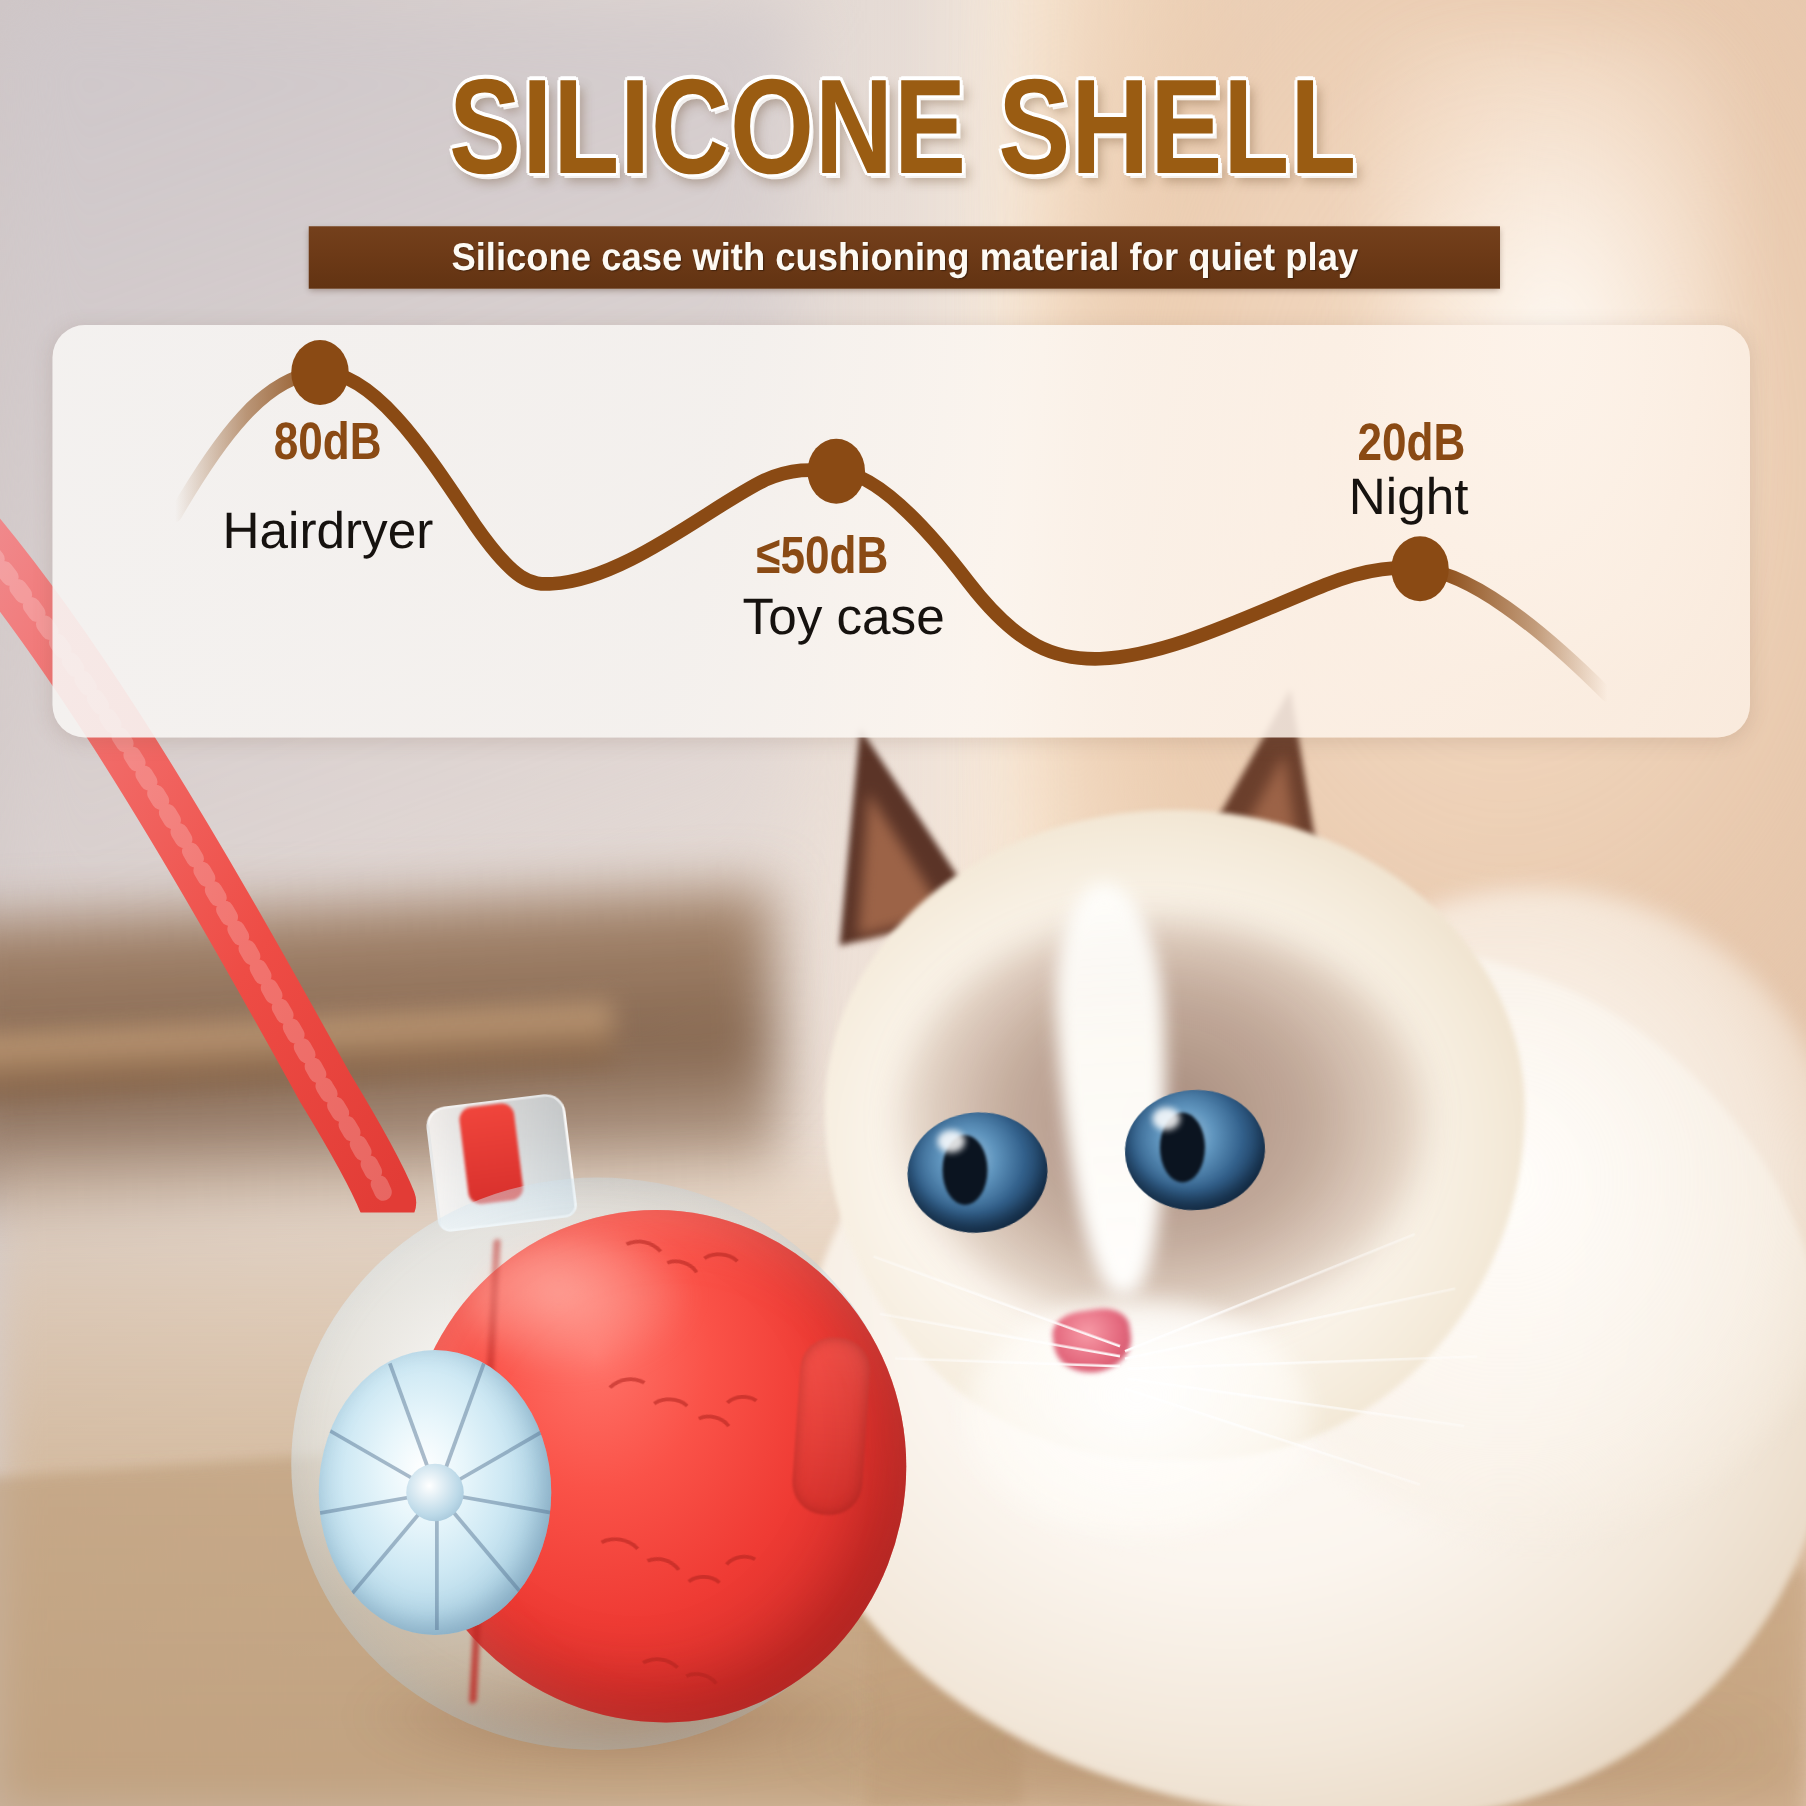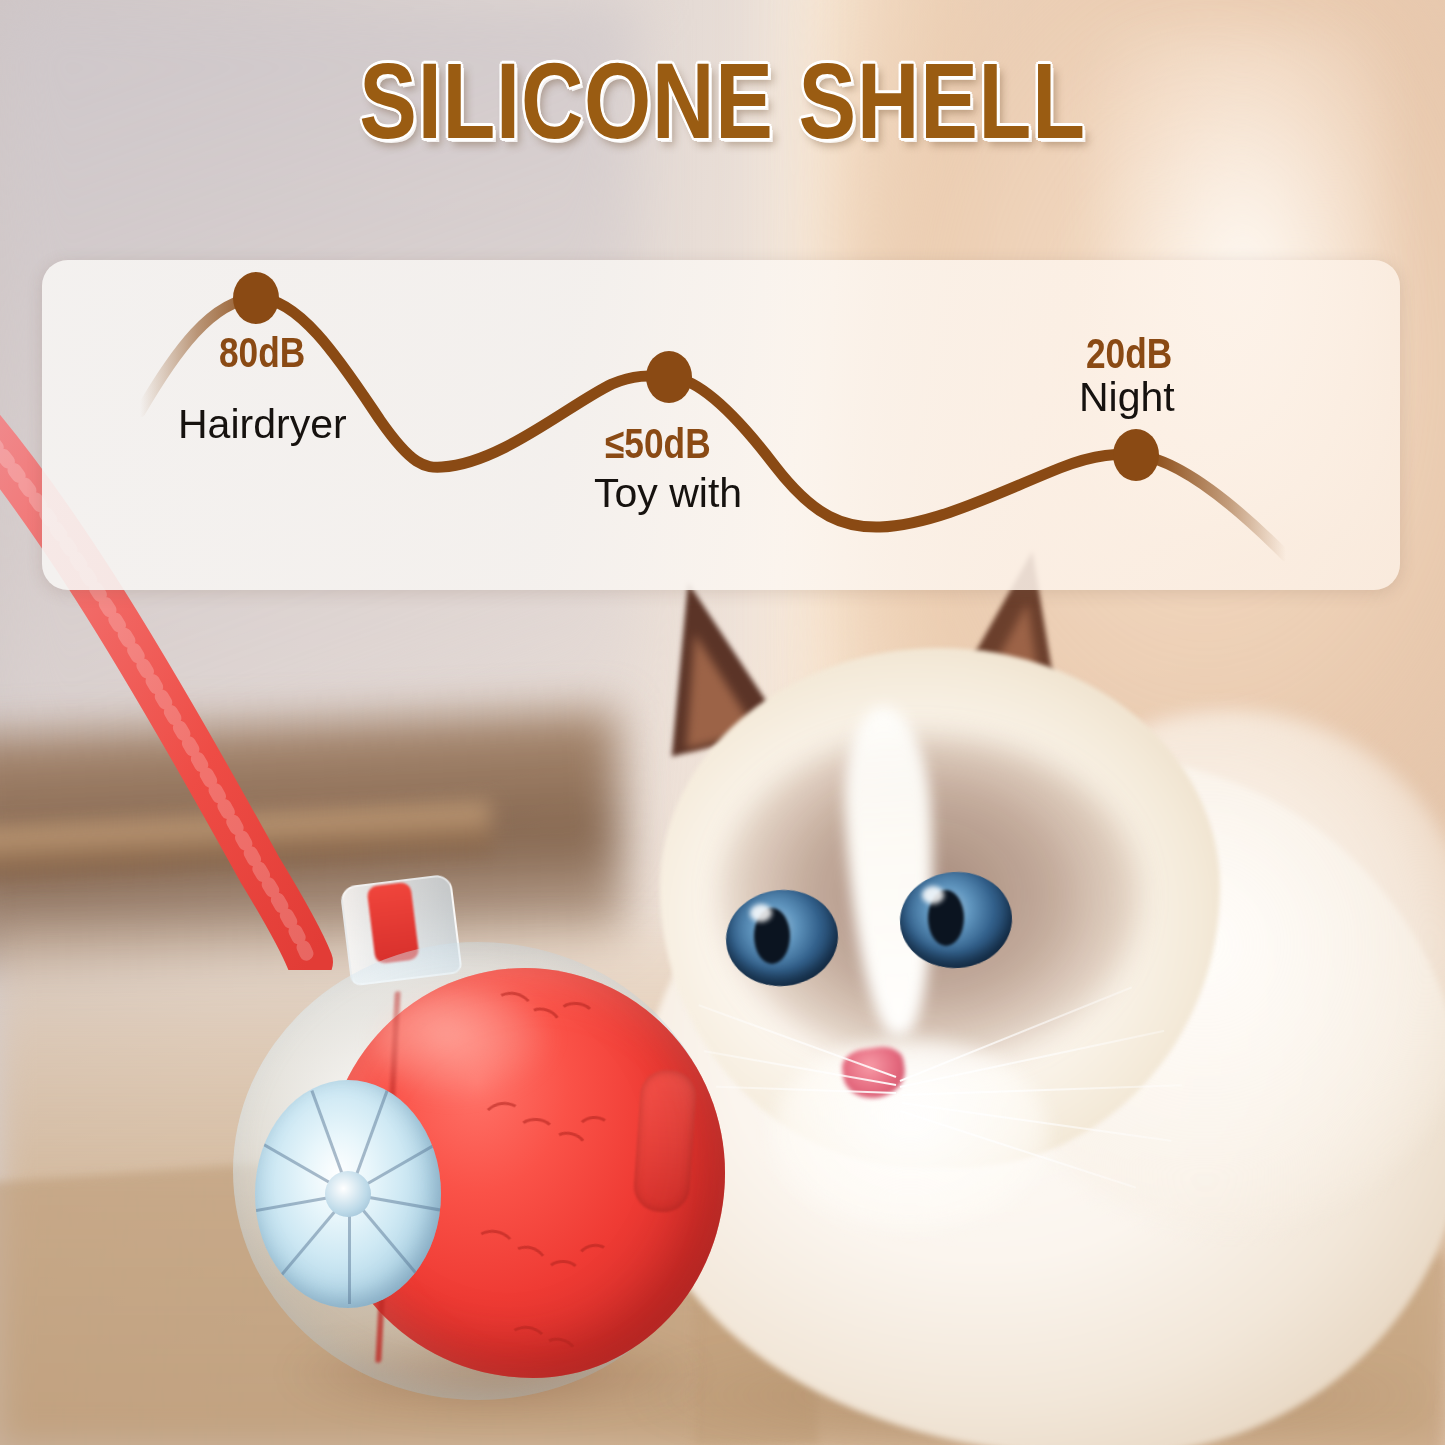--- a/index.html
+++ b/index.html
@@ -539,20 +539,23 @@
              C 1175 458, 1230 500, 1286 556" stroke="url(#waveGrad)" stroke-width="11" fill="none" stroke-linecap="round" stroke-linejoin="round"></path>
     <ellipse cx="256" cy="298" rx="23" ry="26" fill="#8a4a14"></ellipse>
     <ellipse cx="669" cy="377" rx="23" ry="26" fill="#8a4a14"></ellipse>
     <ellipse cx="1136" cy="455" rx="23" ry="26" fill="#8a4a14"></ellipse>
   </svg>
 
   <div class="db-label" style="left:219px; top:329px;">80dB</div>
   <div class="name-label" style="left:178px; top:385px;margin-top:16px;">Hairdryer</div>
 
   <div class="db-label" style="left:605px; top:420px;">≤50dB</div>
-  <div class="name-label" style="left:594px; top:470px;">Toy with</div>
+  <div class="name-label" style="left:594px; top:470px;">Toy case</div>
 
   <div class="db-label" style="left:1086px; top:330px;">20dB</div>
   <div class="name-label" style="left:1079px; top:374px;">Night</div>
 
   <div class="title">SILICONE SHELL</div>
+  <div class="subtitle-bar">
+    <span class="subtitle-text">Silicone case with cushioning material for quiet play</span>
+  </div>
 
 </div>
 
 </body></html>

